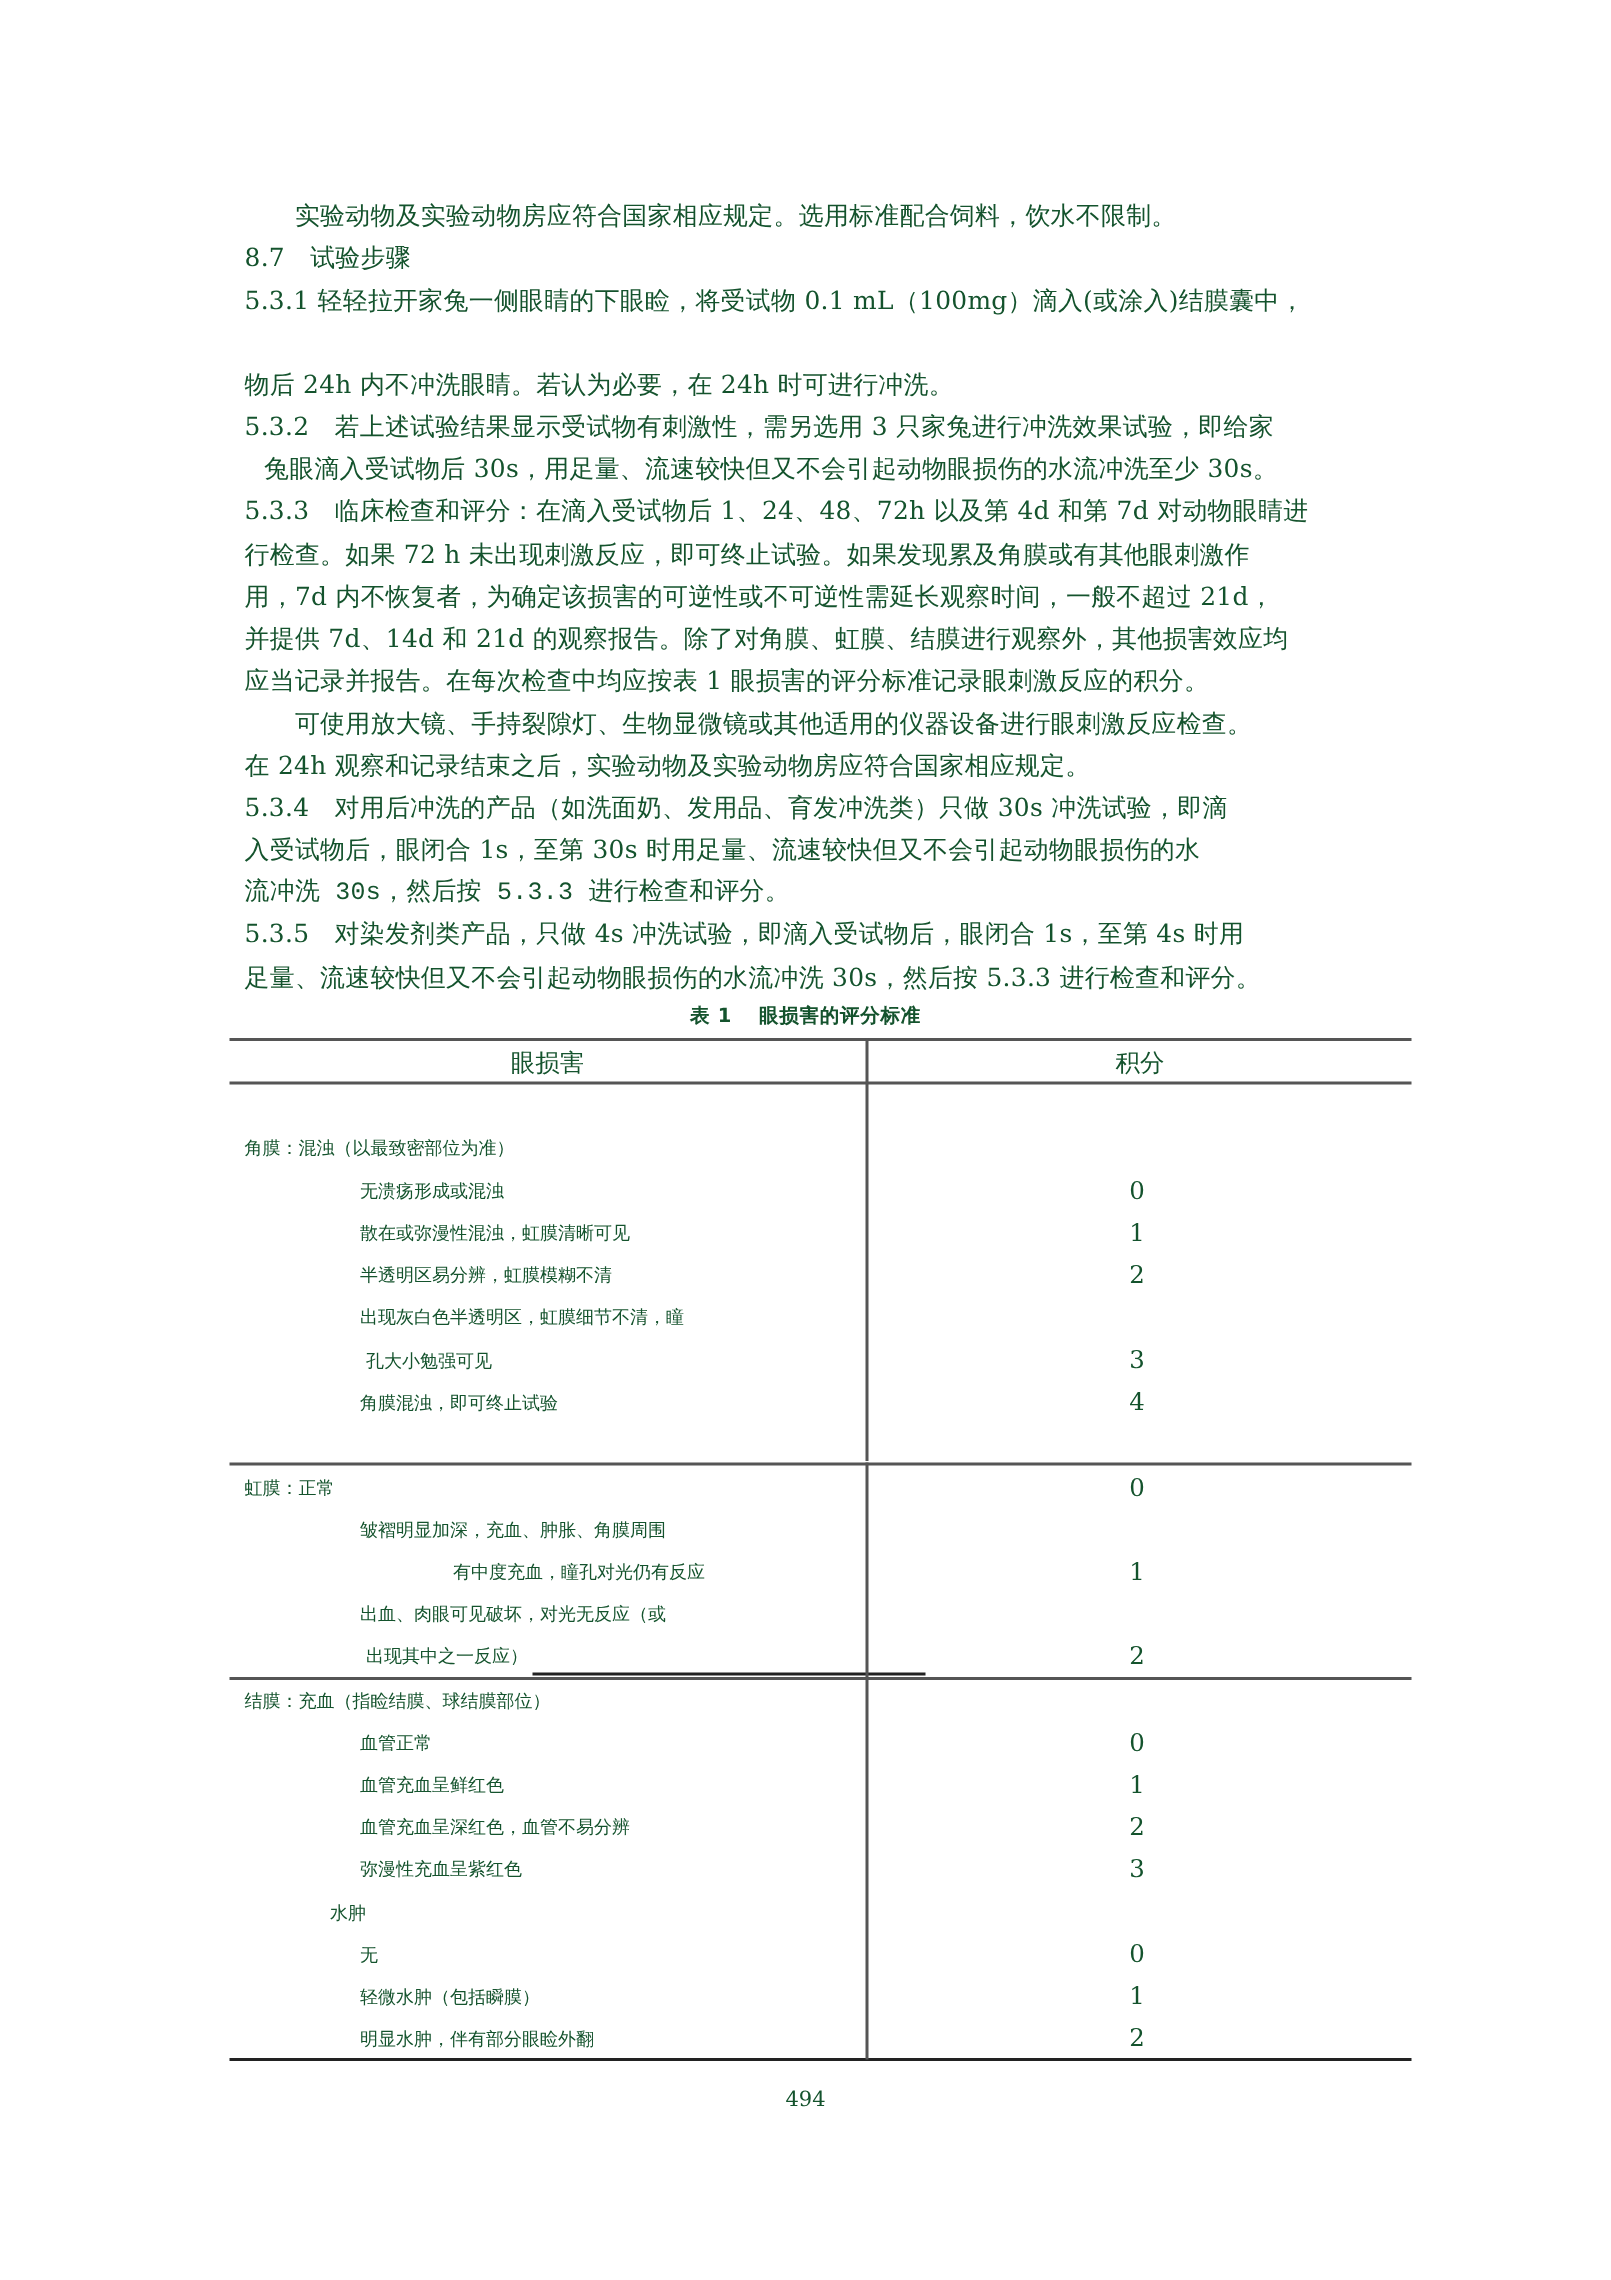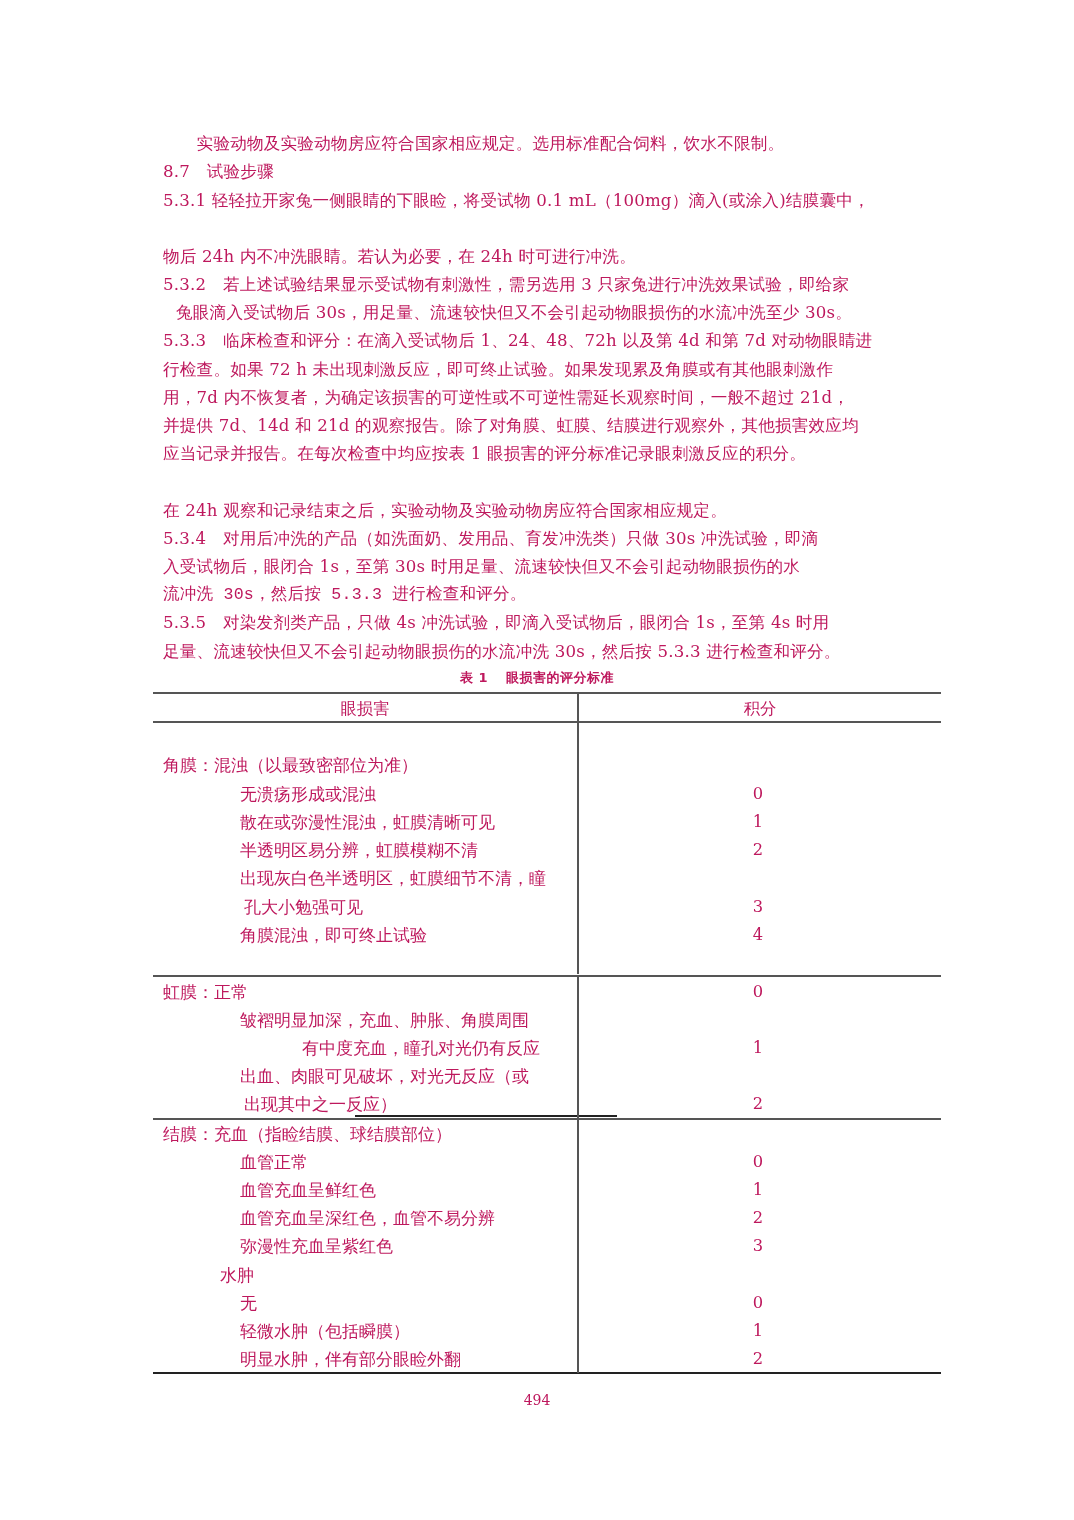--- a/index.html
+++ b/index.html
@@ -1,45 +1,46 @@
 <!DOCTYPE html>
 <html><head>
   <meta charset="utf-8">
   <style>
     html, body { margin: 0; padding: 0; background: #ffffff; }
     body { width: 1074px; height: 1520px; position: relative; overflow: hidden; }
-    .page { position: absolute; left: 0; top: 0; width: 908px; height: 1520px; background: #fff; color: #be185d;
+    .page { position: absolute; left: 0; top: 0; width: 908px; height: 1520px; background: #fff; color: #14532d;
       font-family: "DejaVu Serif", "Liberation Serif", serif; }
     .line { position: absolute; left: 163px; width: 760px; font-size: 16.6px; line-height: 28px; white-space: nowrap; letter-spacing: 0.2px; }
     .caption { position: absolute; left: 0; width: 1074px; top: 666px; text-align: center; font-family: "DejaVu Sans", "Liberation Sans", sans-serif; font-weight: bold; font-size: 13px; line-height: 24px; letter-spacing: 0.5px; }
     .caption .gap { display: inline-block; width: 18px; }
     .hline { position: absolute; height: 2px; background: #555; }
     .hline.dark { background: #222; }
     .vline { position: absolute; width: 2px; background: #555; }
-    .cell { position: absolute; font-size: 17px; line-height: 28px; white-space: nowrap; }
+    .cell { position: absolute; font-size: 12px; line-height: 28px; white-space: nowrap; }
     .score { position: absolute; left: 740px; width: 36px; text-align: center; font-size: 16.3px; line-height: 28px; }
     .hdr { position: absolute; top: 695px; font-size: 16.3px; line-height: 28px; text-align: center; }
     .pagenum { position: absolute; left: 0; width: 1074px; top: 1390px; text-align: center; font-size: 14px; line-height: 20px; }
   </style>
 </head>
 <body>
 
 <div class="page">
 
   <div class="line" style="top:130px;">　　实验动物及实验动物房应符合国家相应规定。选用标准配合饲料，饮水不限制。</div>
   <div class="line" style="top:158px;">8.7　试验步骤</div>
   <div class="line" style="top:187px;">5.3.1 轻轻拉开家兔一侧眼睛的下眼睑，将受试物 0.1 mL（100mg）滴入(或涂入)结膜囊中，</div>
   <div class="line" style="top:243px;">物后 24h 内不冲洗眼睛。若认为必要，在 24h 时可进行冲洗。</div>
   <div class="line" style="top:271px;">5.3.2　若上述试验结果显示受试物有刺激性，需另选用 3 只家兔进行冲洗效果试验，即给家</div>
   <div class="line" style="top:299px;margin-left:13px;">兔眼滴入受试物后 30s，用足量、流速较快但又不会引起动物眼损伤的水流冲洗至少 30s。</div>
   <div class="line" style="top:327px;">5.3.3　临床检查和评分：在滴入受试物后 1、24、48、72h 以及第 4d 和第 7d 对动物眼睛进</div>
   <div class="line" style="top:356px;">行检查。如果 72 h 未出现刺激反应，即可终止试验。如果发现累及角膜或有其他眼刺激作</div>
   <div class="line" style="top:384px;">用，7d 内不恢复者，为确定该损害的可逆性或不可逆性需延长观察时间，一般不超过 21d，</div>
   <div class="line" style="top:412px;">并提供 7d、14d 和 21d 的观察报告。除了对角膜、虹膜、结膜进行观察外，其他损害效应均</div>
   <div class="line" style="top:440px;">应当记录并报告。在每次检查中均应按表 1 眼损害的评分标准记录眼刺激反应的积分。</div>
+  <div class="line" style="top:469px;">　　可使用放大镜、手持裂隙灯、生物显微镜或其他适用的仪器设备进行眼刺激反应检查。</div>
   <div class="line" style="top:497px;">在 24h 观察和记录结束之后，实验动物及实验动物房应符合国家相应规定。</div>
   <div class="line" style="top:525px;">5.3.4　对用后冲洗的产品（如洗面奶、发用品、育发冲洗类）只做 30s 冲洗试验，即滴</div>
   <div class="line" style="top:553px;">入受试物后，眼闭合 1s，至第 30s 时用足量、流速较快但又不会引起动物眼损伤的水</div>
   <div class="line" style="top:581px;font-family:Liberation Mono, monospace;">流冲洗 30s，然后按 5.3.3 进行检查和评分。</div>
   <div class="line" style="top:609px;">5.3.5　对染发剂类产品，只做 4s 冲洗试验，即滴入受试物后，眼闭合 1s，至第 4s 时用</div>
   <div class="line" style="top:638px;">足量、流速较快但又不会引起动物眼损伤的水流冲洗 30s，然后按 5.3.3 进行检查和评分。</div>
 
   <div class="caption">
     <span>表 1</span><span class="gap"></span><span>眼损害的评分标准</span>
   </div>

